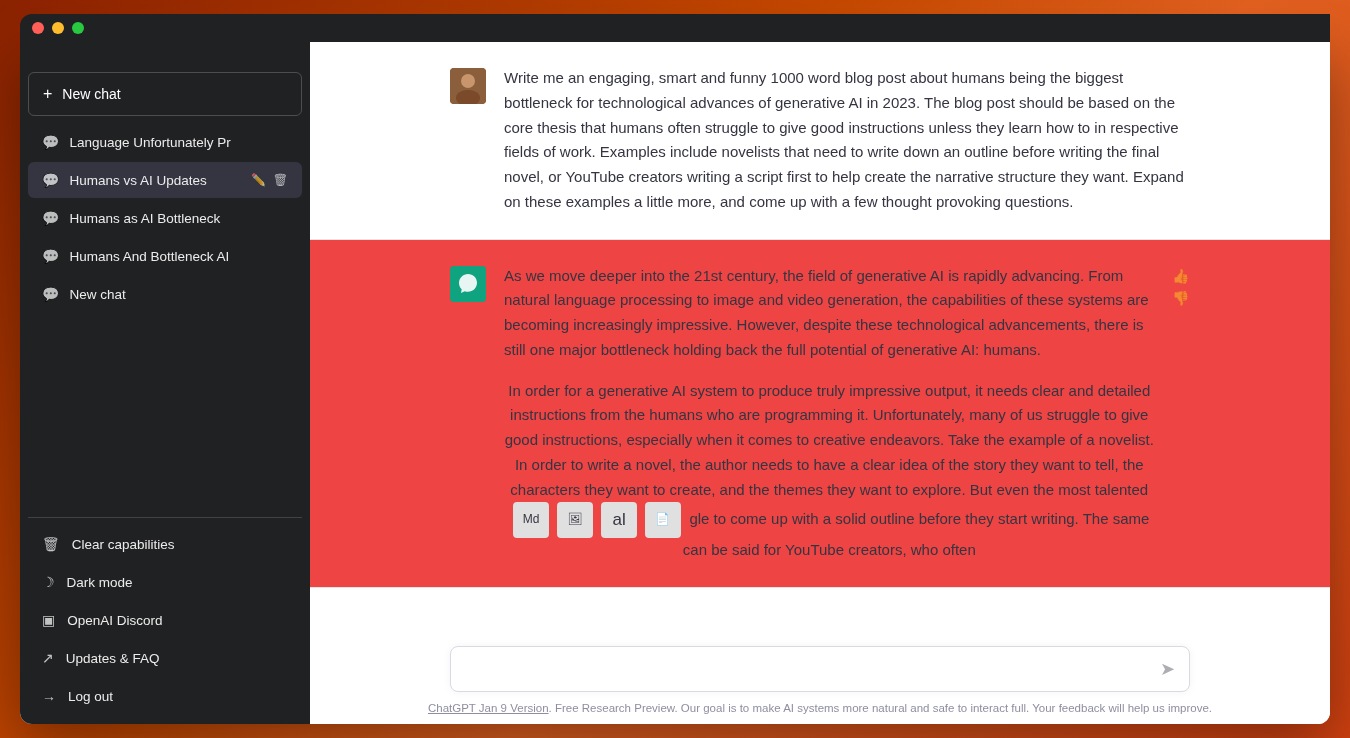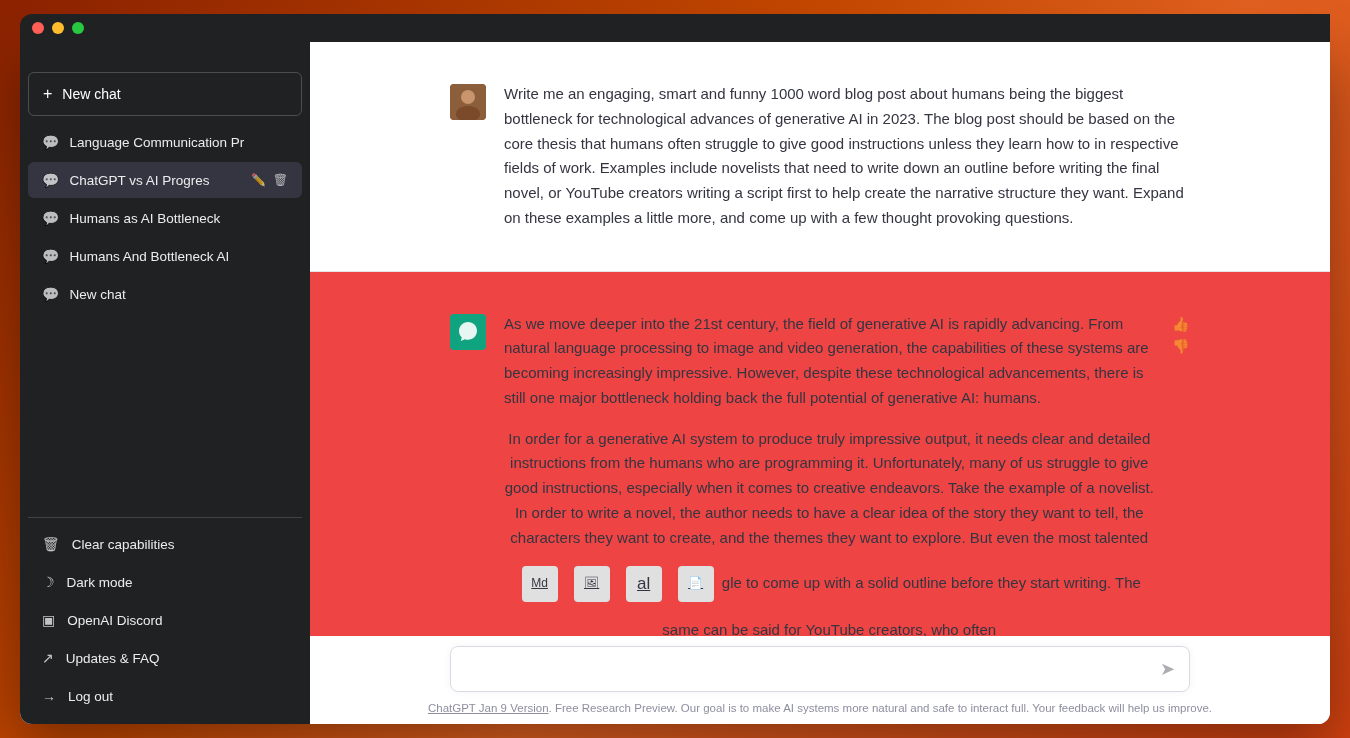--- a/index.html
+++ b/index.html
@@ -139,21 +139,21 @@
       flex-direction: column;
       background: #fff;
       position: relative;
     }
     .chat-area {
       flex: 1;
       overflow-y: auto;
       padding: 0;
     }
     .message {
-      padding: 40px 0;
+      padding: 24px 0;
       border-bottom: 1px solid #e5e5e5;
     }
     .message-inner {
       max-width: 820px;
       margin: 0 auto;
       padding: 0 40px;
       display: flex;
       gap: 18px;
       align-items: flex-start;
     }
@@ -287,26 +287,26 @@
 
         <div class="new-chat-btn">
           <span class="plus-icon">+</span>
           <span>New chat</span>
         </div>
 
         <div class="chat-list">
 
           <div class="chat-item">
             <span class="chat-icon">💬</span>
-            <span class="chat-label">Language Communication Pr</span>
+            <span class="chat-label">Language Unfortunately Pr</span>
           </div>
 
           <div class="chat-item active" style="position:relative;">
             <span class="chat-icon">💬</span>
-            <span class="chat-label">ChatGPT vs AI Progres</span>
+            <span class="chat-label">Humans vs AI Updates</span>
             <div class="chat-actions">
               <span class="action-icon">✏️</span>
               <span class="action-icon">🗑</span>
             </div>
           </div>
 
           <div class="chat-item">
             <span class="chat-icon">💬</span>
             <span class="chat-label">Humans as AI Bottleneck</span>
           </div>
@@ -378,21 +378,21 @@
 
                 <path d="M18 8 C13 8 9 12 9 17 C9 19.5 10 21.7 11.7 23.2 L11 27 L14.8 25.2 C15.8 25.6 16.9 25.8 18 25.8 C23 25.8 27 21.8 27 16.8 C27 11.8 23 8 18 8Z" fill="white" opacity="0.9"></path>
               </svg>
             </div>
             <div style="flex:1;">
               <div class="message-content">
                 <p>As we move deeper into the 21st century, the field of generative AI is rapidly advancing. From natural language processing to image and video generation, the capabilities of these systems are becoming increasingly impressive. However, despite these technological advancements, there is still one major bottleneck holding back the full potential of generative AI: humans.</p>
                 <p>
                   <span>In order for a generative AI system to produce truly impressive output, it needs clear and detailed instructions from the humans who are programming it. Unfortunately, many of us struggle to give good instructions, especially when it comes to creative endeavors. Take the example of a novelist. In order to write a novel, the author needs to have a clear idea of the story they want to tell, the characters they want to create, and the themes they want to explore. But even the most talent</span><span>ed</span>
                   
-                  <span style="display:inline-flex; gap:16px; vertical-align:middle; margin: 16px 4px; text-decoration: underline;">
+                  <span style="display:inline-flex; gap:8px; vertical-align:middle; margin: 0 4px;">
                     <span class="image-thumb" style="background:#e0e0e0; font-size:12px;">Md</span>
                     <span class="image-thumb" style="background:#e0e0e0; font-size:12px;">🖼</span>
                     <span class="image-thumb" style="background:#e0e0e0; font-size:17px;">al</span>
                     <span class="image-thumb" style="background:#e0e0e0; font-size:12px;">📄</span>
                   </span>
                   <span>gle to come up with a solid outline before they start writing. The same can be said for YouTube creators, who often</span>
                 </p>
               </div>
             </div>
             <div class="message-feedback">

